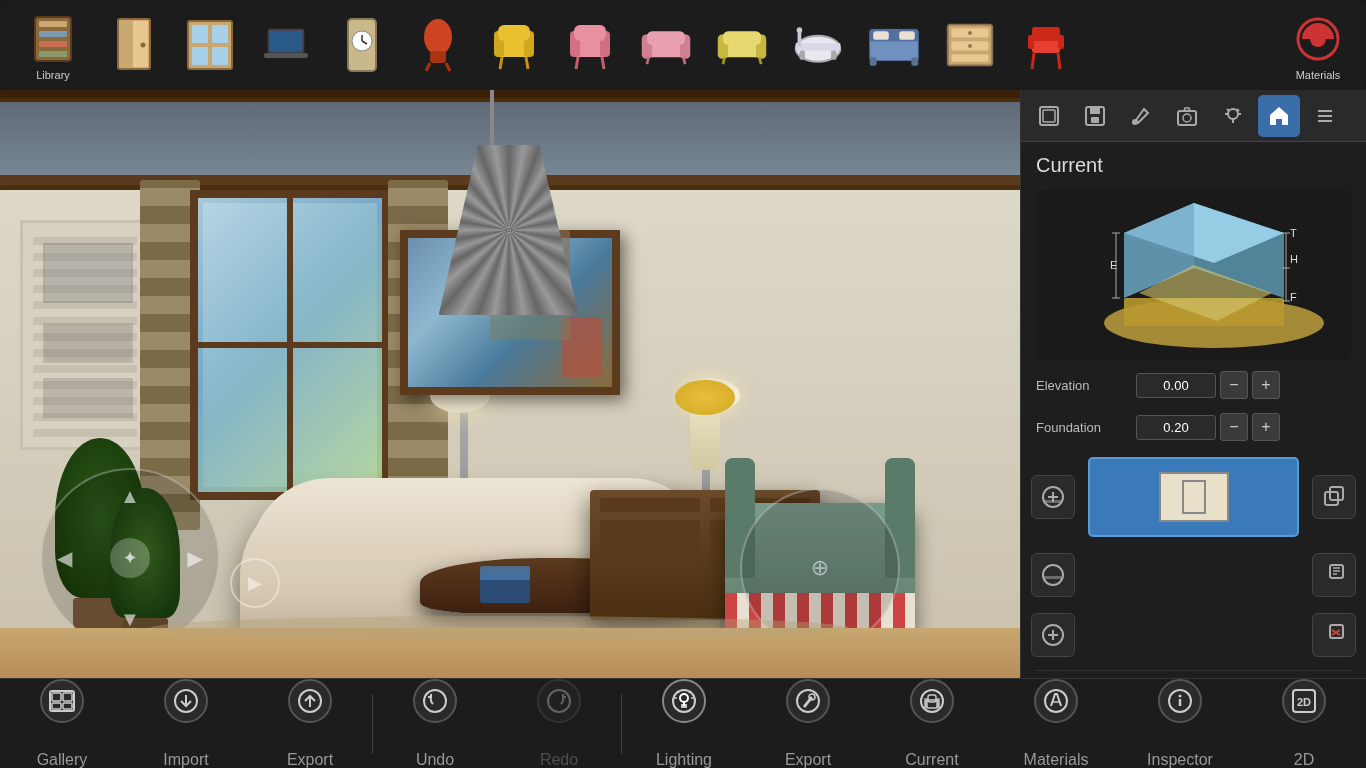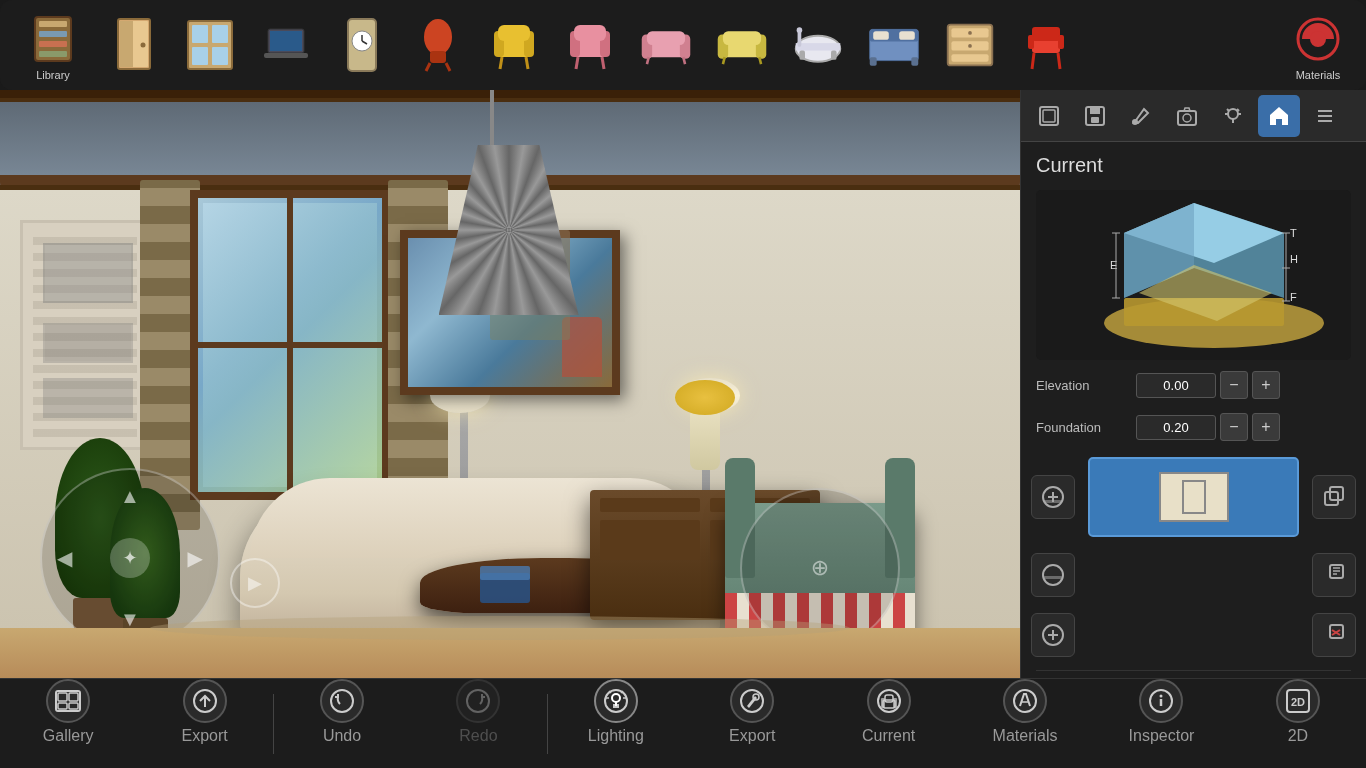--- a/index.html
+++ b/index.html
@@ -131,21 +131,21 @@
     }
     .divider { height: 1px; background: #333; margin: 5px 15px; }
 
     
     #bottom-toolbar {
       position: absolute; bottom: 0; left: 0; width: 1366px; height: 90px;
       background: #1c1c1c; display: flex; align-items: center;
       border-top: 1px solid #333; z-index: 100;
     }
     .bottom-icon-item {
-      display: flex; flex-direction: column; align-items: center; justify-content: flex-start;
+      display: flex; flex-direction: column; align-items: center; justify-content: space-between;
       flex: 1; height: 90px; cursor: pointer; color: #aaa; font-size: 11px;
       gap: 4px; position: relative;
     }
     .bottom-icon-item .b-icon {
       width: 44px; height: 44px; border-radius: 50%; border: 2px solid #555;
       display: flex; align-items: center; justify-content: center;
       font-size: 20px; color: #ccc; background: #2a2a2a;
     }
     .bottom-icon-item.lighting-item .b-icon {
       background: #2a2a2a; border-color: #888;
@@ -619,20 +619,30 @@
           <rect x="1" y="1" width="24" height="20" rx="2" fill="none" stroke="#ccc" stroke-width="2"></rect>
           <rect x="3" y="3" width="9" height="8" rx="1" fill="none" stroke="#ccc" stroke-width="1.5"></rect>
           <rect x="14" y="3" width="9" height="8" rx="1" fill="none" stroke="#ccc" stroke-width="1.5"></rect>
           <rect x="3" y="13" width="9" height="6" rx="1" fill="none" stroke="#ccc" stroke-width="1.5"></rect>
           <rect x="14" y="13" width="9" height="6" rx="1" fill="none" stroke="#ccc" stroke-width="1.5"></rect>
         </svg>
     </div>
     <span class="bottom-label">Gallery</span>
   </div>
 
+  <div class="bottom-icon-item">
+    <div class="b-icon">
+      <svg width="26" height="26" viewBox="0 0 26 26">
+          <circle cx="13" cy="13" r="11" fill="none" stroke="#ccc" stroke-width="2"></circle>
+          <line x1="13" y1="7" x2="13" y2="17" stroke="#ccc" stroke-width="2"></line>
+          <polyline points="8,13 13,18 18,13" fill="none" stroke="#ccc" stroke-width="2"></polyline>
+        </svg>
+    </div>
+    <span class="bottom-label">Import</span>
+  </div>
 
   <div class="bottom-icon-item">
     <div class="b-icon">
       <svg width="26" height="26" viewBox="0 0 26 26">
           <circle cx="13" cy="13" r="11" fill="none" stroke="#ccc" stroke-width="2"></circle>
           <line x1="13" y1="19" x2="13" y2="9" stroke="#ccc" stroke-width="2"></line>
           <polyline points="8,13 13,8 18,13" fill="none" stroke="#ccc" stroke-width="2"></polyline>
         </svg>
     </div>
     <span class="bottom-label">Export</span>

